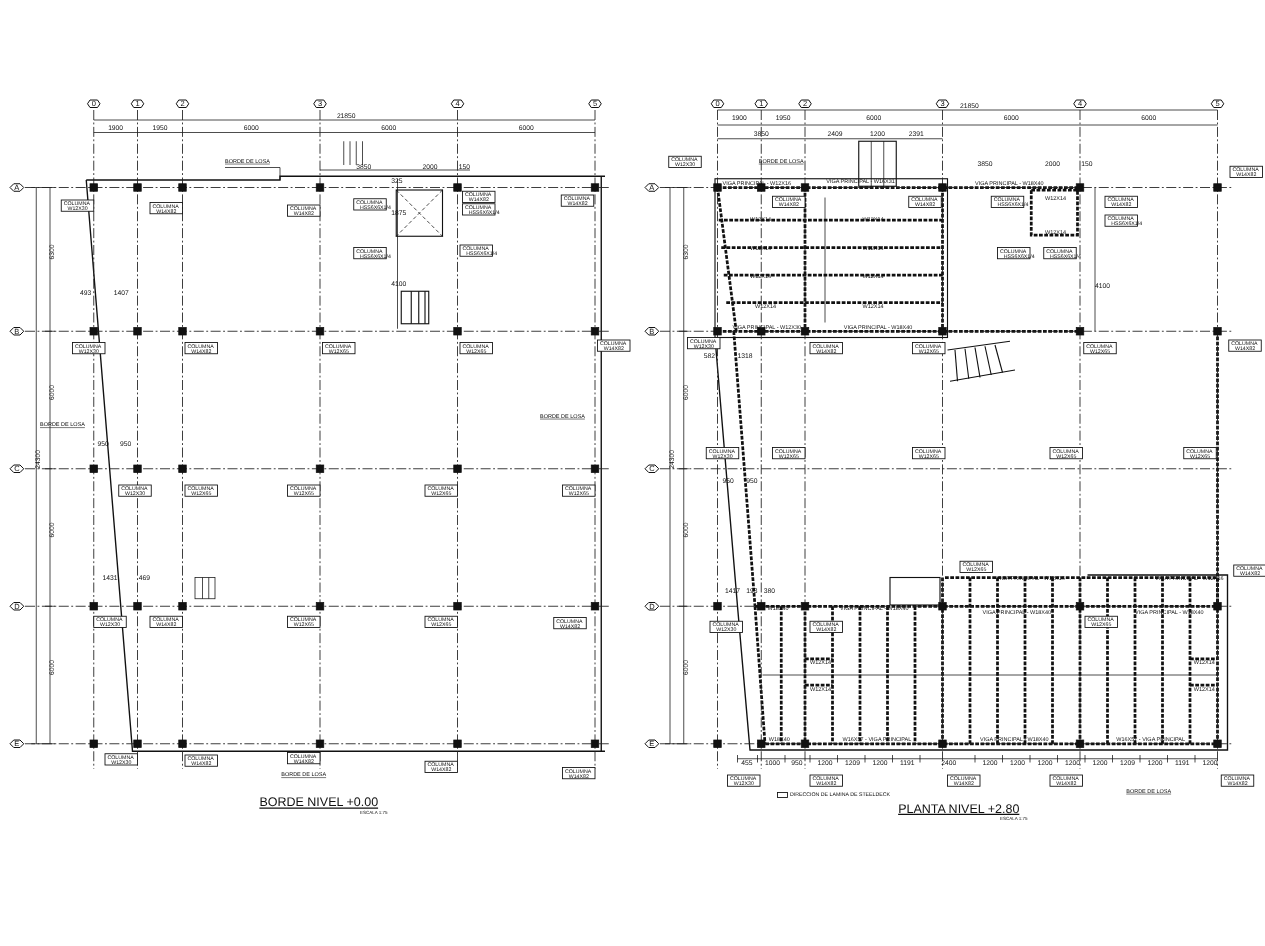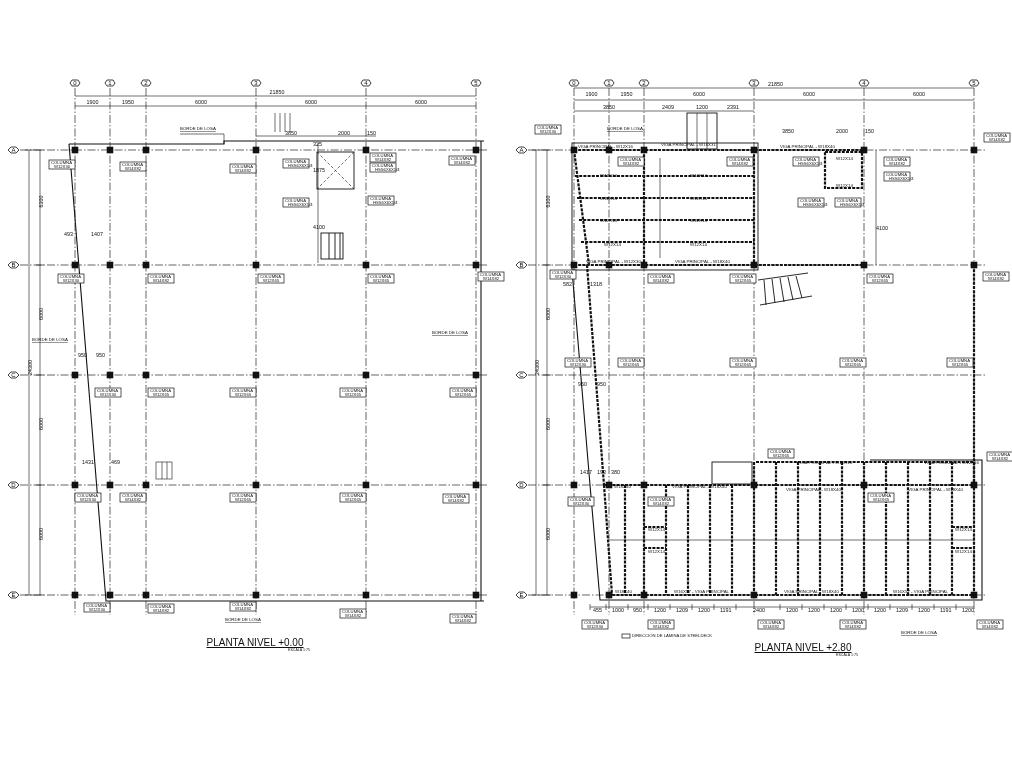--- a/index.html
+++ b/index.html
@@ -727,20 +727,20 @@
       </g>
       <g>
         <rect class="tag" x="977" y="620" width="26" height="9"></rect>
         <text class="tagtxt" x="979" y="624">COLUMNA</text>
         <text class="tagtxt" x="982" y="628">W14X82</text>
       </g>
     </g>
 </svg>
 
 <div style="position:absolute;left:200px;top:637px;width:110px;text-align:center;">
-  <div style="font-size:10px;text-decoration:underline;color:#111;font-family:'Liberation Sans',sans-serif;">PLANTA NIVEL +0.00</div>
+  <div style="font-size:10px;text-decoration:underline;color:#111;font-family:'Liberation Sans',sans-serif;">BORDE NIVEL +0.00</div>
   <div style="font-size:3.6px;color:#111;text-align:right;font-family:'Liberation Sans',sans-serif;">ESCALA 1:75</div>
 </div>
-<div style="position:absolute;left:712px;top:642px;width:110px;text-align:center;margin-left:36px;">
+<div style="position:absolute;left:712px;top:642px;width:110px;text-align:center;">
   <div style="font-size:10px;text-decoration:underline;color:#111;font-family:'Liberation Sans',sans-serif;">PLANTA NIVEL +2.80</div>
   <div style="font-size:3.6px;color:#111;text-align:right;font-family:'Liberation Sans',sans-serif;">ESCALA 1:75</div>
 </div>
 <div style="position:absolute;left:632px;top:633px;font-size:4.2px;color:#111;font-family:'Liberation Sans',sans-serif;">DIRECCION DE LAMINA DE STEELDECK</div>
 
 </body></html>

